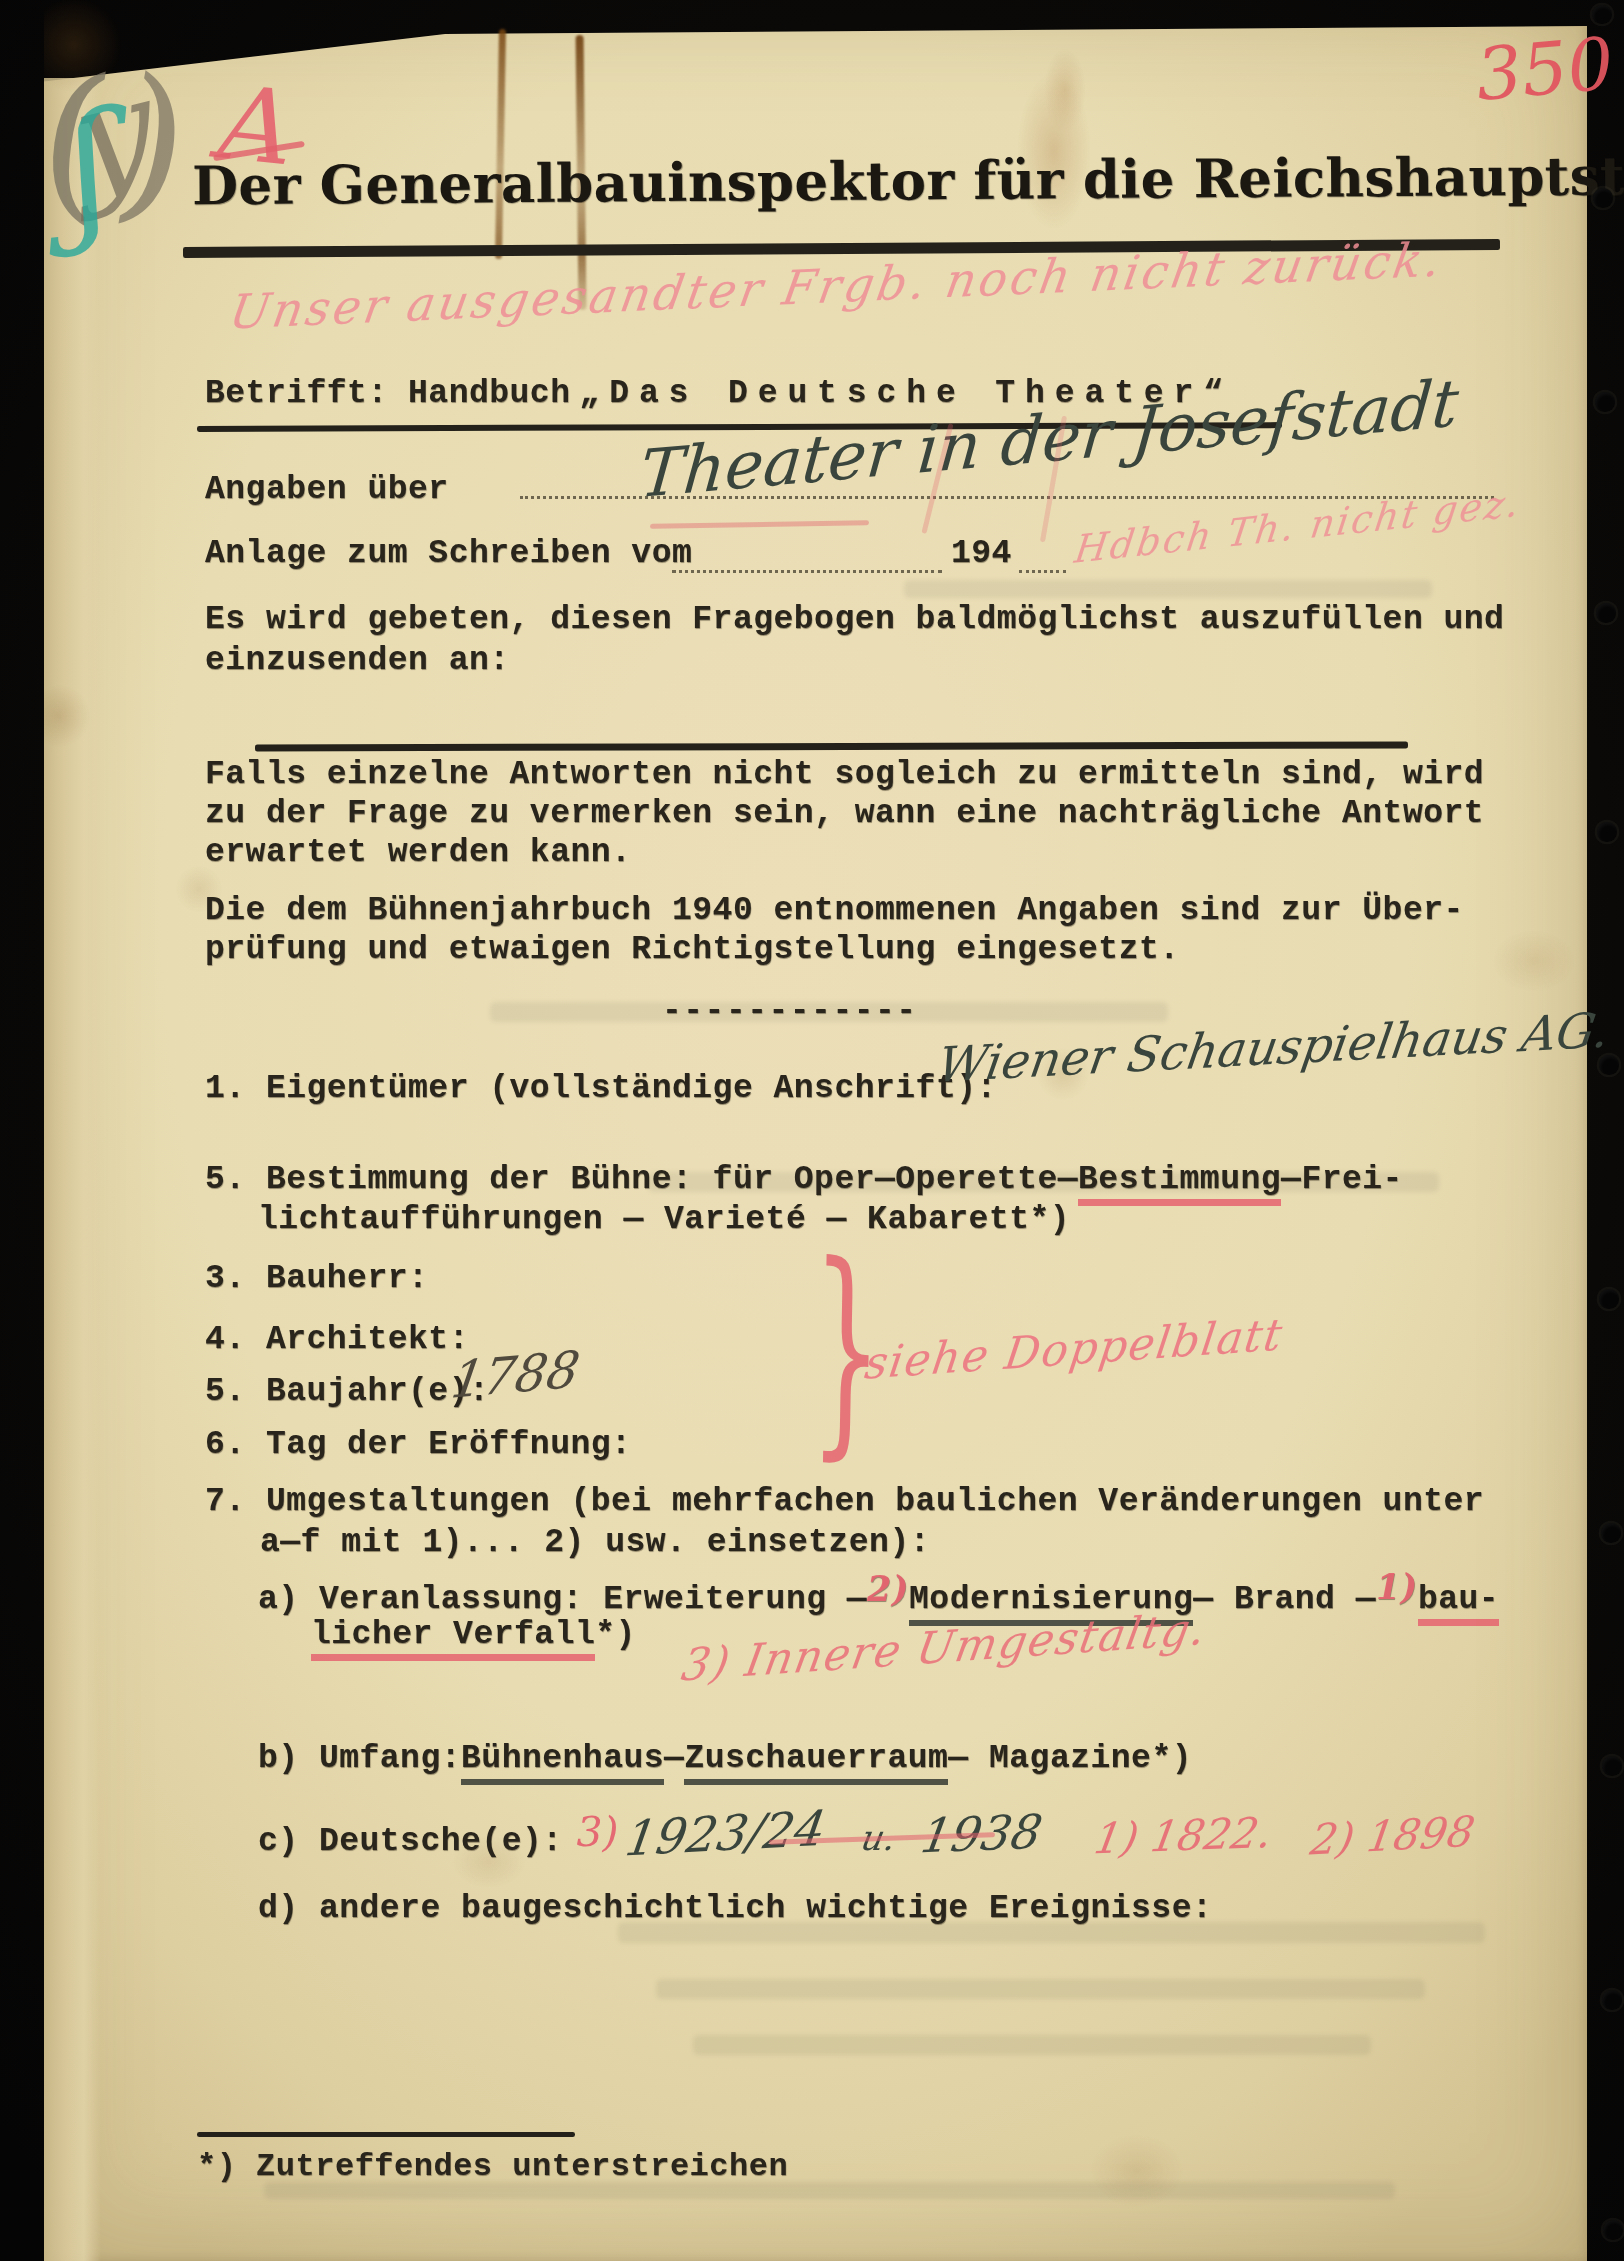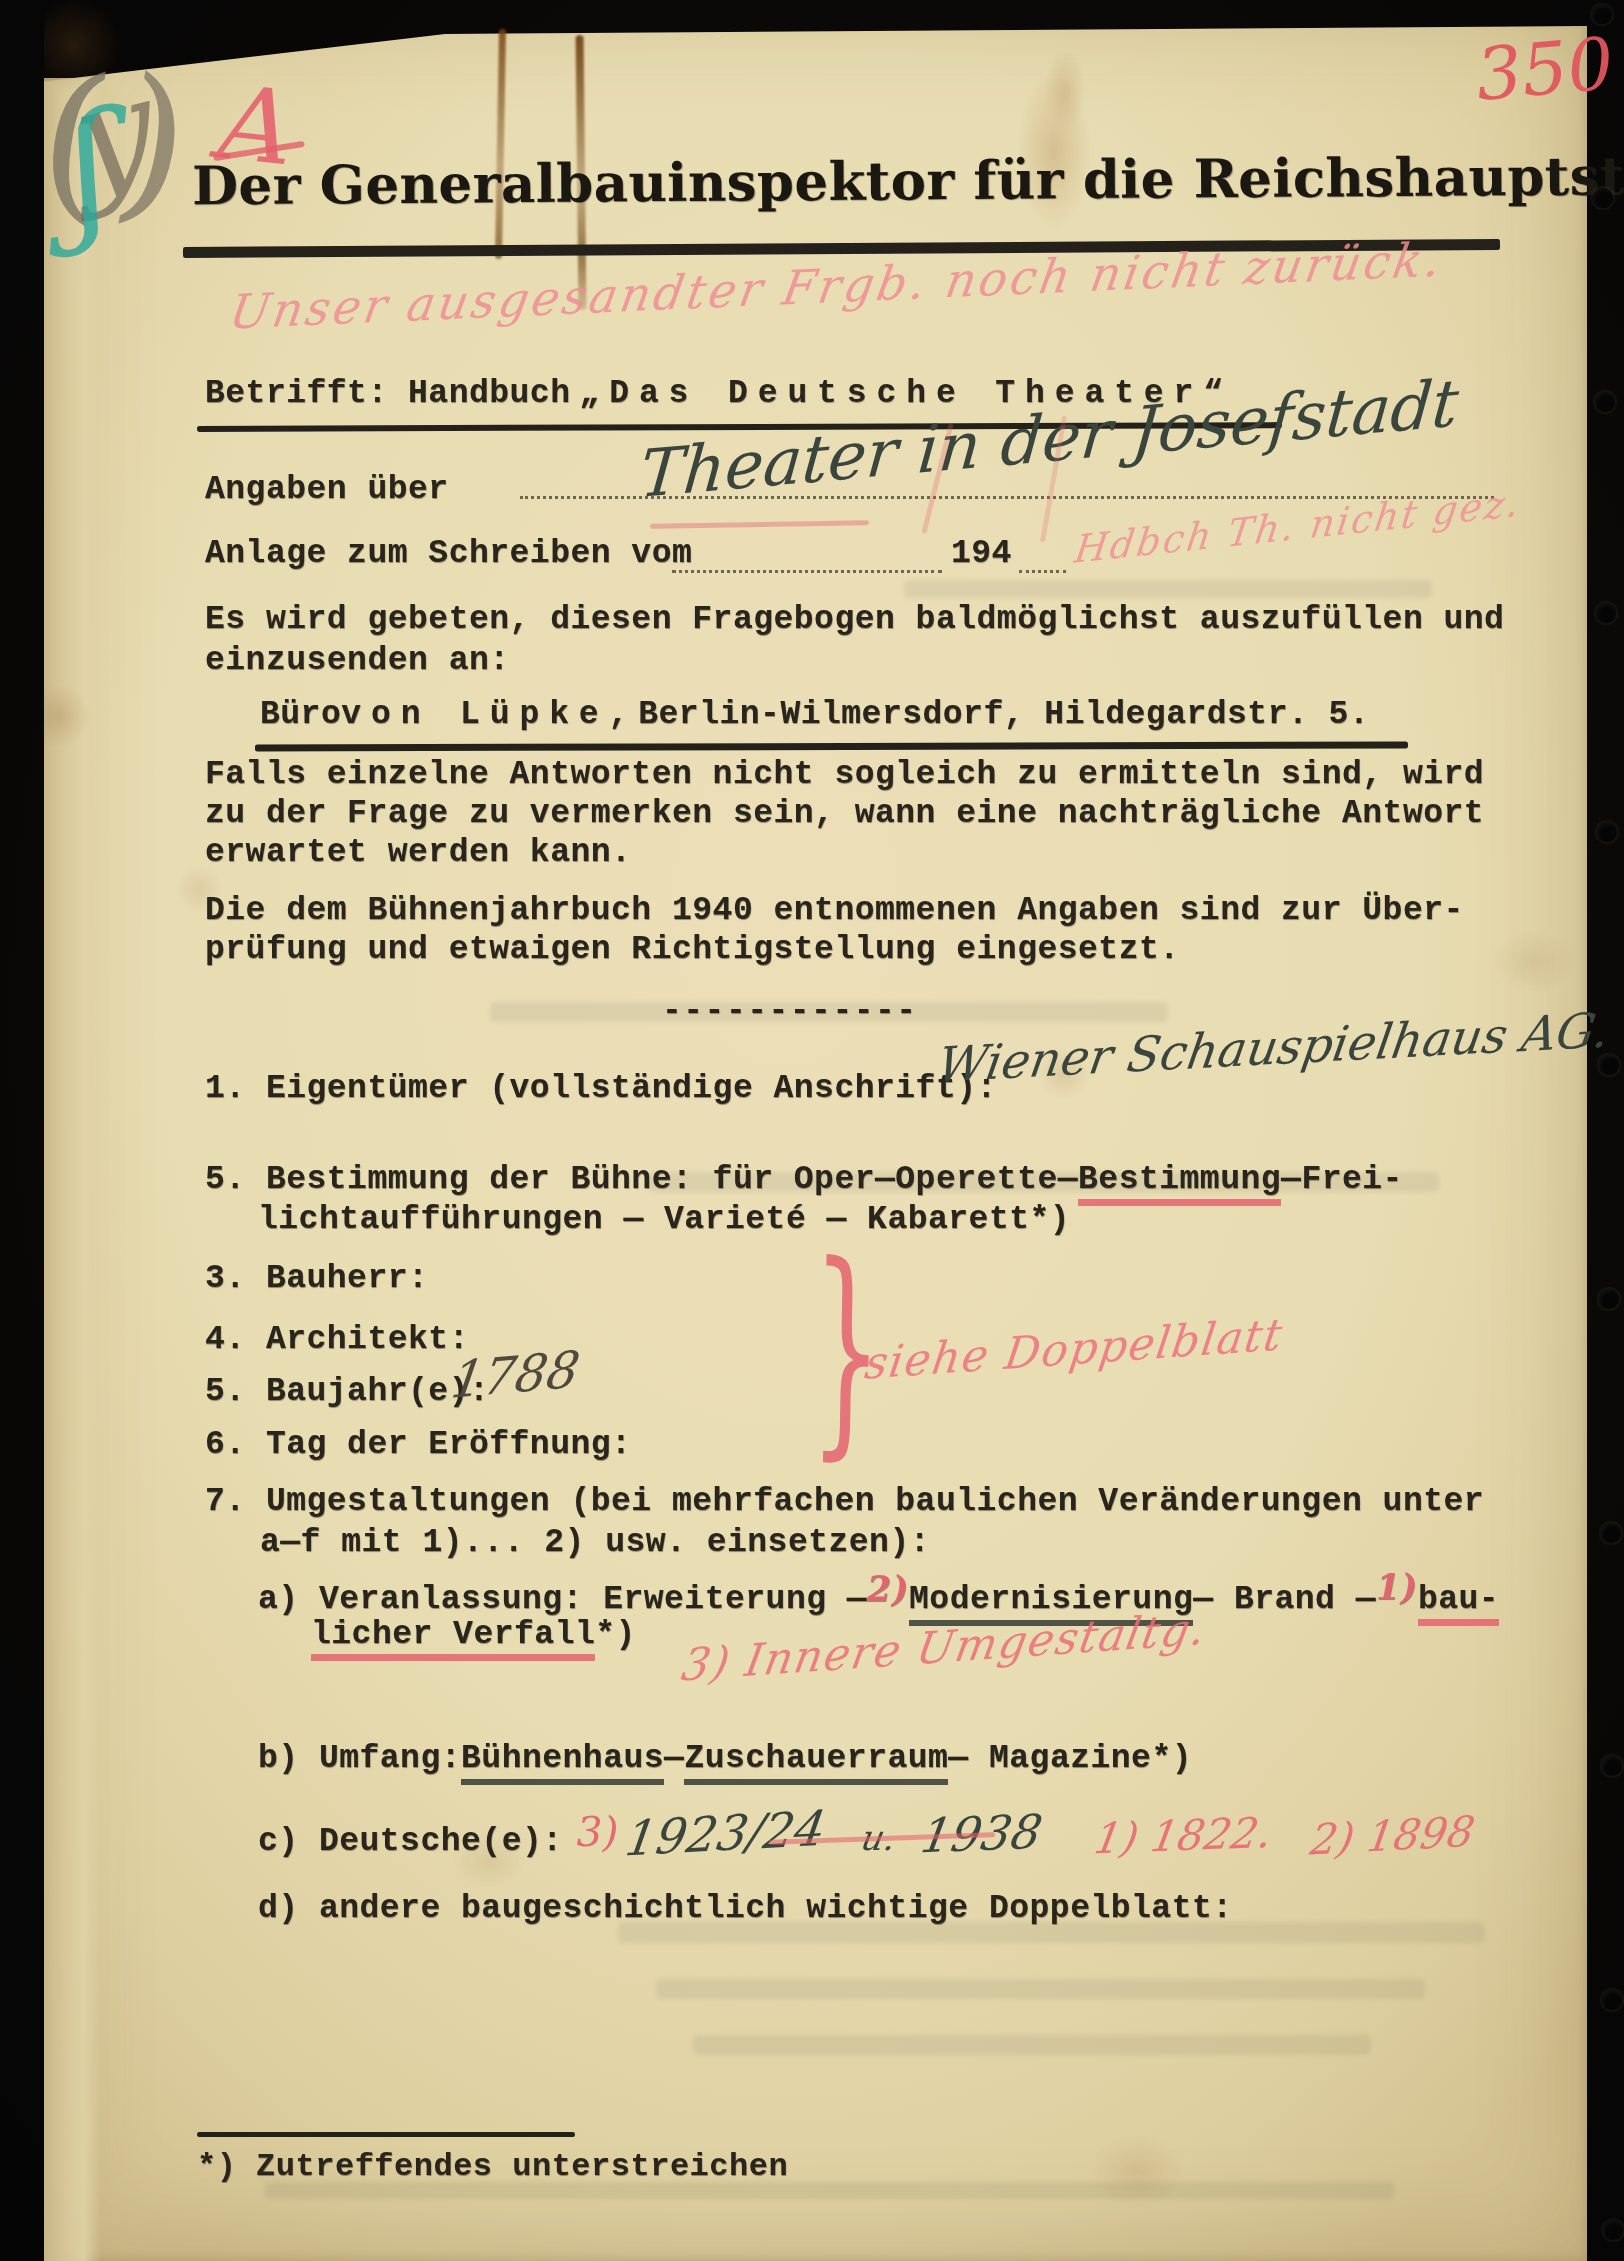--- a/index.html
+++ b/index.html
@@ -98,23 +98,20 @@
 
   <div class="typed" style="left:205px;top:535px;">Anlage zum Schreiben vom</div>
   <div class="dotted" style="left:672px;top:570px;width:270px;"></div>
   <div class="typed" style="left:951px;top:535px;">194</div>
   <div class="dotted" style="left:1019px;top:570px;width:47px;"></div>
   <div class="mark hand" style="left:1074px;top:504px;font-size:38px;letter-spacing:2.3px;color:rgba(239,141,149,.8);transform:rotate(-6deg) skewX(-14deg);">Hdbch Th. nicht gez.</div>
 
   <div class="typed" style="left:205px;top:601px;">Es wird gebeten, diesen Fragebogen baldmöglichst auszufüllen und</div>
   <div class="typed" style="left:205px;top:642px;">einzusenden an:</div>
 
-  <div class="typed" style="left:260px;top:696px;">
-    <span class="seg">Büro </span><span class="seg" style="letter-spacing:.30em;">von Lüpke,</span><span class="seg"> Berlin-Wilmersdorf, Hildegardstr. 5.</span>
-  </div>
   <div class="bar" style="left:255px;top:743px;width:1153px;height:6.8px;transform:rotate(-0.15deg);"></div>
 
   <div class="typed" style="left:205px;top:756px;">Falls einzelne Antworten nicht sogleich zu ermitteln sind, wird</div>
   <div class="typed" style="left:205px;top:795px;">zu der Frage zu vermerken sein, wann eine nachträgliche Antwort</div>
   <div class="typed" style="left:205px;top:834px;">erwartet werden kann.</div>
 
   <div class="typed" style="left:205px;top:892px;">Die dem Bühnenjahrbuch 1940 entnommenen Angaben sind zur Über-</div>
   <div class="typed" style="left:205px;top:931px;">prüfung und etwaigen Richtigstellung eingesetzt.</div>
 
   <div class="typed" style="left:662px;top:993px;letter-spacing:1.5px;">------------</div>
@@ -155,21 +152,21 @@
     <span class="seg typed" style="position:static;">c) Deutsche(e):</span>
     <span class="seg hand" style="color:rgba(228,99,111,.95);font-size:41px;position:relative;top:-4.5px;margin-left:10.6px;">3)</span>
     <span class="seg hand hand-ink" style="font-size:48px;margin-left:4.5px;transform:rotate(-3deg) skewX(-12deg);">1923/24</span>
     <span class="seg hand hand-ink" style="font-size:35px;margin-left:33px;transform:skewX(-12deg);">u.</span>
     <span class="seg hand hand-ink" style="font-size:47px;margin-left:22.6px;transform:rotate(-2deg) skewX(-12deg);">1938</span>
     <span class="seg hand" style="color:rgba(230,105,115,.9);font-size:42px;margin-left:50px;transform:rotate(-2deg) skewX(-12deg);">1) 1822.</span>
     <span class="seg hand" style="color:rgba(230,105,115,.9);font-size:42px;margin-left:36px;transform:rotate(-3deg) skewX(-12deg);">2) 1898</span>
   </div>
   <div class="redbar" style="left:769px;top:1836px;width:226px;height:5.3px;transform:rotate(-2deg);opacity:.7;"></div>
 
-  <div class="typed" style="left:258px;top:1890px;">d) andere baugeschichtlich wichtige Doppelblatt:</div>
+  <div class="typed" style="left:258px;top:1890px;">d) andere baugeschichtlich wichtige Ereignisse:</div>
 
   <div class="bar" style="left:197px;top:2132px;width:378px;height:4.5px;"></div>
   <div class="typed" style="left:197px;top:2148px;font-size:32px;">*) Zutreffendes unterstreichen</div>
 
   <div class="hole" style="left:1592px;top:4.5px;"></div>
   <div class="hole" style="left:1593px;top:188px;"></div>
   <div class="hole" style="left:1595px;top:392px;"></div>
   <div class="hole" style="left:1596px;top:603px;"></div>
   <div class="hole" style="left:1597px;top:822px;"></div>
   <div class="hole" style="left:1599px;top:1055px;"></div>

